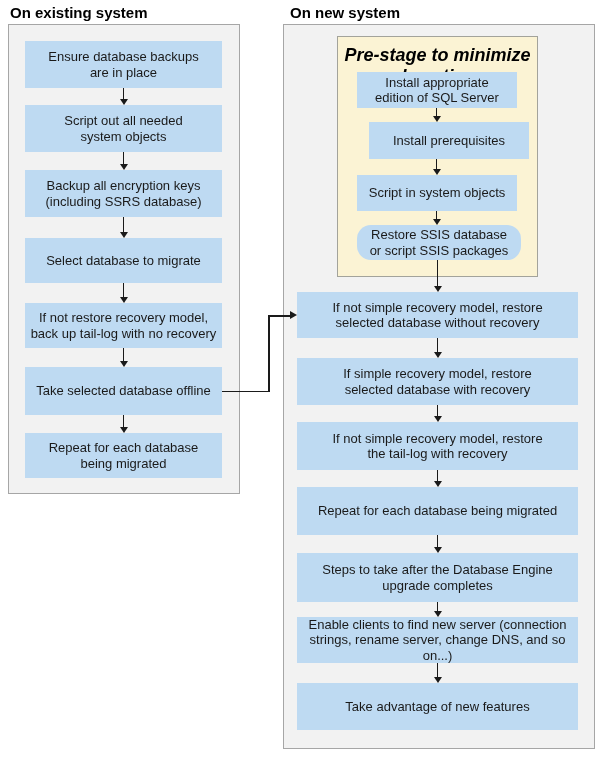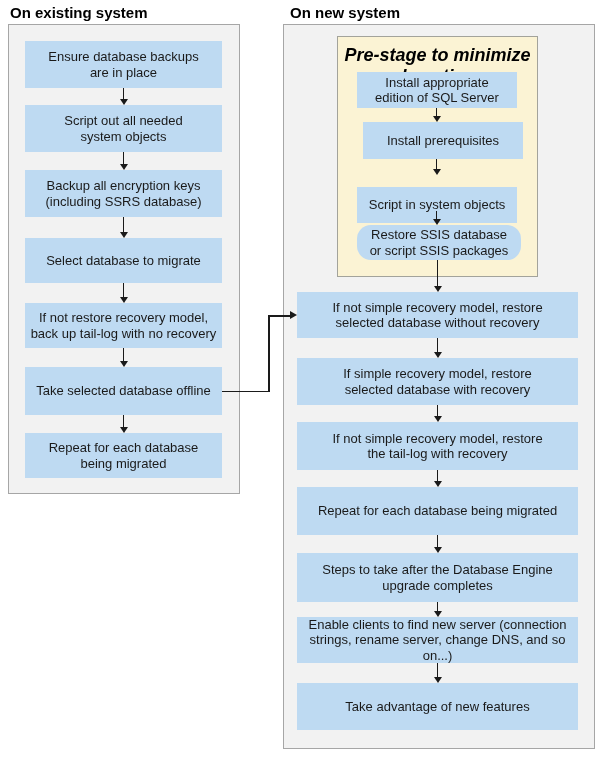--- a/index.html
+++ b/index.html
@@ -151,26 +151,26 @@
 
     <div class="prestage" style="left:53px;top:11px;width:201px;height:241px;">
       <div class="prestage-title">Pre-stage to minimize downtime</div>
 
       <div class="step" style="left:19px;top:35px;width:160px;height:36px;">
         <span>Install appropriate
 edition of SQL Server</span>
       </div>
       <div class="varrow" style="left:94px;top:71px;height:14px;"></div>
 
-      <div class="step" style="left:25px;top:85px;width:160px;height:37px;">
+      <div class="step" style="left:31px;top:85px;width:160px;height:37px;">
         <span>Install prerequisites</span>
       </div>
       <div class="varrow" style="left:94px;top:122px;height:16px;"></div>
 
-      <div class="step" style="left:19px;top:138px;width:160px;height:36px;margin-top:12px;">
+      <div class="step" style="left:19px;top:138px;width:160px;height:36px;">
         <span>Script in system objects</span>
       </div>
       <div class="varrow" style="left:94px;top:174px;height:14px;"></div>
 
       <div class="step" style="left:19px;top:188px;width:164px;height:35px;border-radius:14px;">
         <span>Restore SSIS database
 or script SSIS packages</span>
       </div>
     </div>
 

